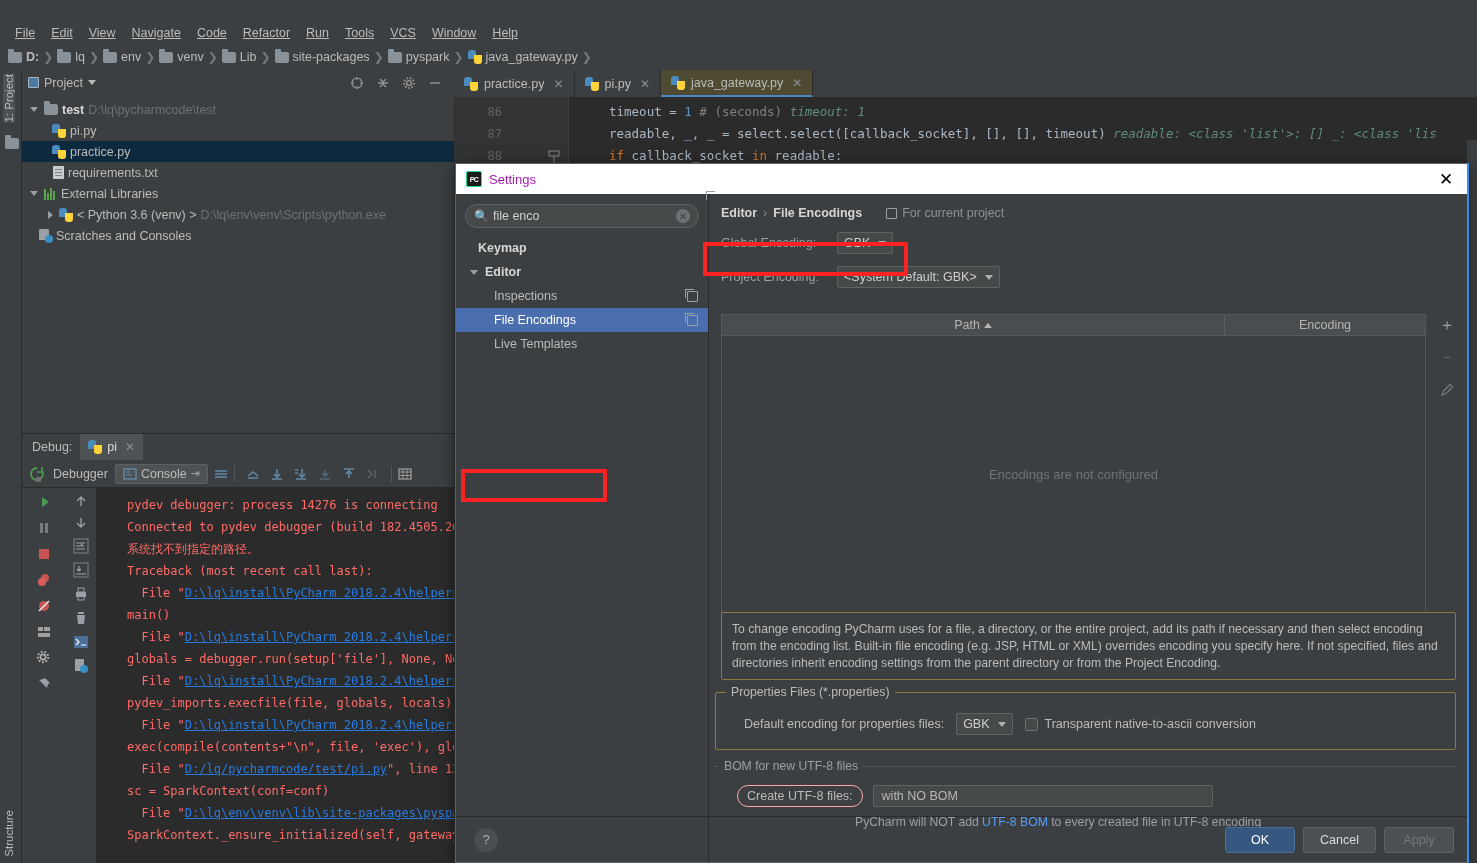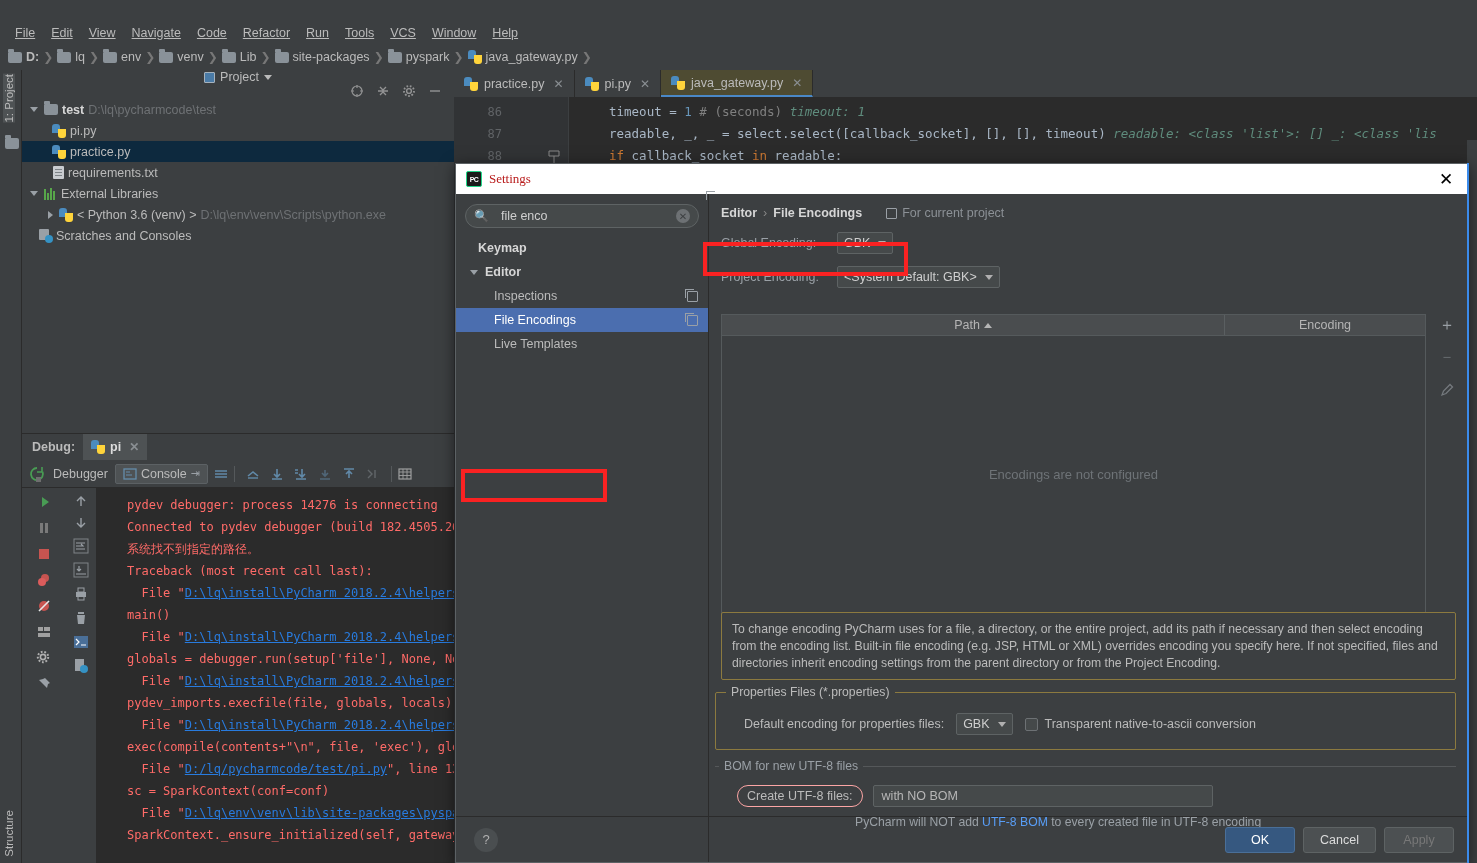--- a/index.html
+++ b/index.html
@@ -76,21 +76,20 @@
   .vert-label.active { background:#4e5254; }
 
   
   .projpanel {
     position: absolute; left: 22px; top: 70px; width: 432px; height: 363px;
     background: #3c3f41;
   }
   .proj-header {
     height: 25px; display: flex; align-items: center; padding: 0 6px;
     background: #3c3f41;
-    flex-direction: column;
   }
   .proj-title { display:flex; align-items:center; gap:5px; font-size:12.5px; color:#bbb; }
   .sq-ico { width:11px;height:11px;border:1.5px solid #a6b2bd;background:#4a7ba7;border-radius:1px;}
   .caret-down { width:0;height:0;border-left:4px solid transparent;border-right:4px solid transparent;border-top:5px solid #bbb;}
   .proj-tools { margin-left:auto; display:flex; align-items:center; gap:12px; padding-right: 6px;}
   .tool-ico { width:14px;height:14px; opacity:.75; }
 
   .tree { padding: 4px 0 0 0; font-size: 12.5px; }
   .tree-row {
     display: flex; align-items: center; height: 21px; padding-left: 8px; gap: 4px;
@@ -116,21 +115,21 @@
   .lib-ico i{display:block;width:2px;background:#57a64a;}
   .scratch-ico{width:13px;height:13px;position:relative;}
   .scratch-ico:before{content:'';position:absolute;left:0;top:0;width:10px;height:11px;background:#9aa0a6;border-radius:1px;}
   .scratch-ico:after{content:'';position:absolute;right:-1px;bottom:-1px;width:8px;height:8px;border-radius:50%;background:#3592c4;}
 
   
   .debugpanel {
     position: absolute; left: 22px; top: 433px; width: 432px; height: 430px;
     background: #3c3f41; border-top: 1px solid #2b2b2b;
   }
-  .debug-tabbar { height: 26px; display: flex; align-items: stretch; font-weight: bold; }
+  .debug-tabbar { height: 26px; display: flex; align-items: stretch; }
   .debug-label { display:flex;align-items:center; padding: 0 8px 0 10px; font-size:12.5px; color:#bbb; }
   .debug-tab {
     display: flex; align-items: center; gap: 5px; padding: 0 8px;
     background: #4e5254; font-size: 12.5px; color: #dcdcdc;
   }
   .close-x { color: #8a8f93; font-size: 12px; margin-left: 3px; }
 
   .debug-toolbar {
     height: 28px; display: flex; align-items: center; gap: 0px; padding-left: 6px;
     border-bottom: 1px solid #2b2b2b;
@@ -191,35 +190,35 @@
   
   .dialog {
     position: absolute; left: 455px; top: 163px; width: 1014px; height: 700px;
     background: #3c3f41; border: 1px solid #5c6164;
     box-shadow: 0 3px 14px rgba(0,0,0,.55);
   }
   .dlg-titlebar {
     height: 30px; background: #ffffff; display: flex; align-items: center;
     padding-left: 10px; gap: 7px;
   }
-  .dlg-title { font-size: 13px; color: #b91c1c; font-family: Liberation Serif, serif; }
+  .dlg-title { font-size: 13px; color: #a21caf; }
   .dlg-close {
     margin-left: auto; width: 44px; height: 30px; display: flex;
     align-items: center; justify-content: center; color: #000; font-size: 17px;
   }
   .dlg-body { position: absolute; left: 0; top: 30px; right: 0; bottom: 0; display: flex; }
 
   .dlg-left { width: 253px; background: #3c3f41; border-right: 1px solid #2b2b2b; position: relative; }
   .search-box {
     margin: 10px 9px 0 9px; height: 24px; background: #45494a;
     border: 1px solid #5e6364; border-radius: 12px;
     display: flex; align-items: center; padding: 0 8px; gap: 4px;
   }
   .search-ico { color:#a9a9a9; font-size:12px; }
-  .search-val { font-size: 12.5px; color: #cfcfcf; flex: 1; margin-left: 8px; }
+  .search-val { font-size: 12.5px; color: #cfcfcf; flex: 1; }
   .clear-ico {
     width: 14px; height: 14px; border-radius: 50%; background: #6d7174;
     color: #3c3f41; font-size: 10px; display:flex;align-items:center;justify-content:center;
   }
   .cfg-list { margin-top: 8px; font-size: 12.5px; }
   .cfg-row {
     height: 24px; display: flex; align-items: center; gap: 5px;
     padding-left: 14px; color: #bbbbbb; position: relative;
   }
   .cfg-row.bold { font-weight: bold; color: #d6d6d6; }

